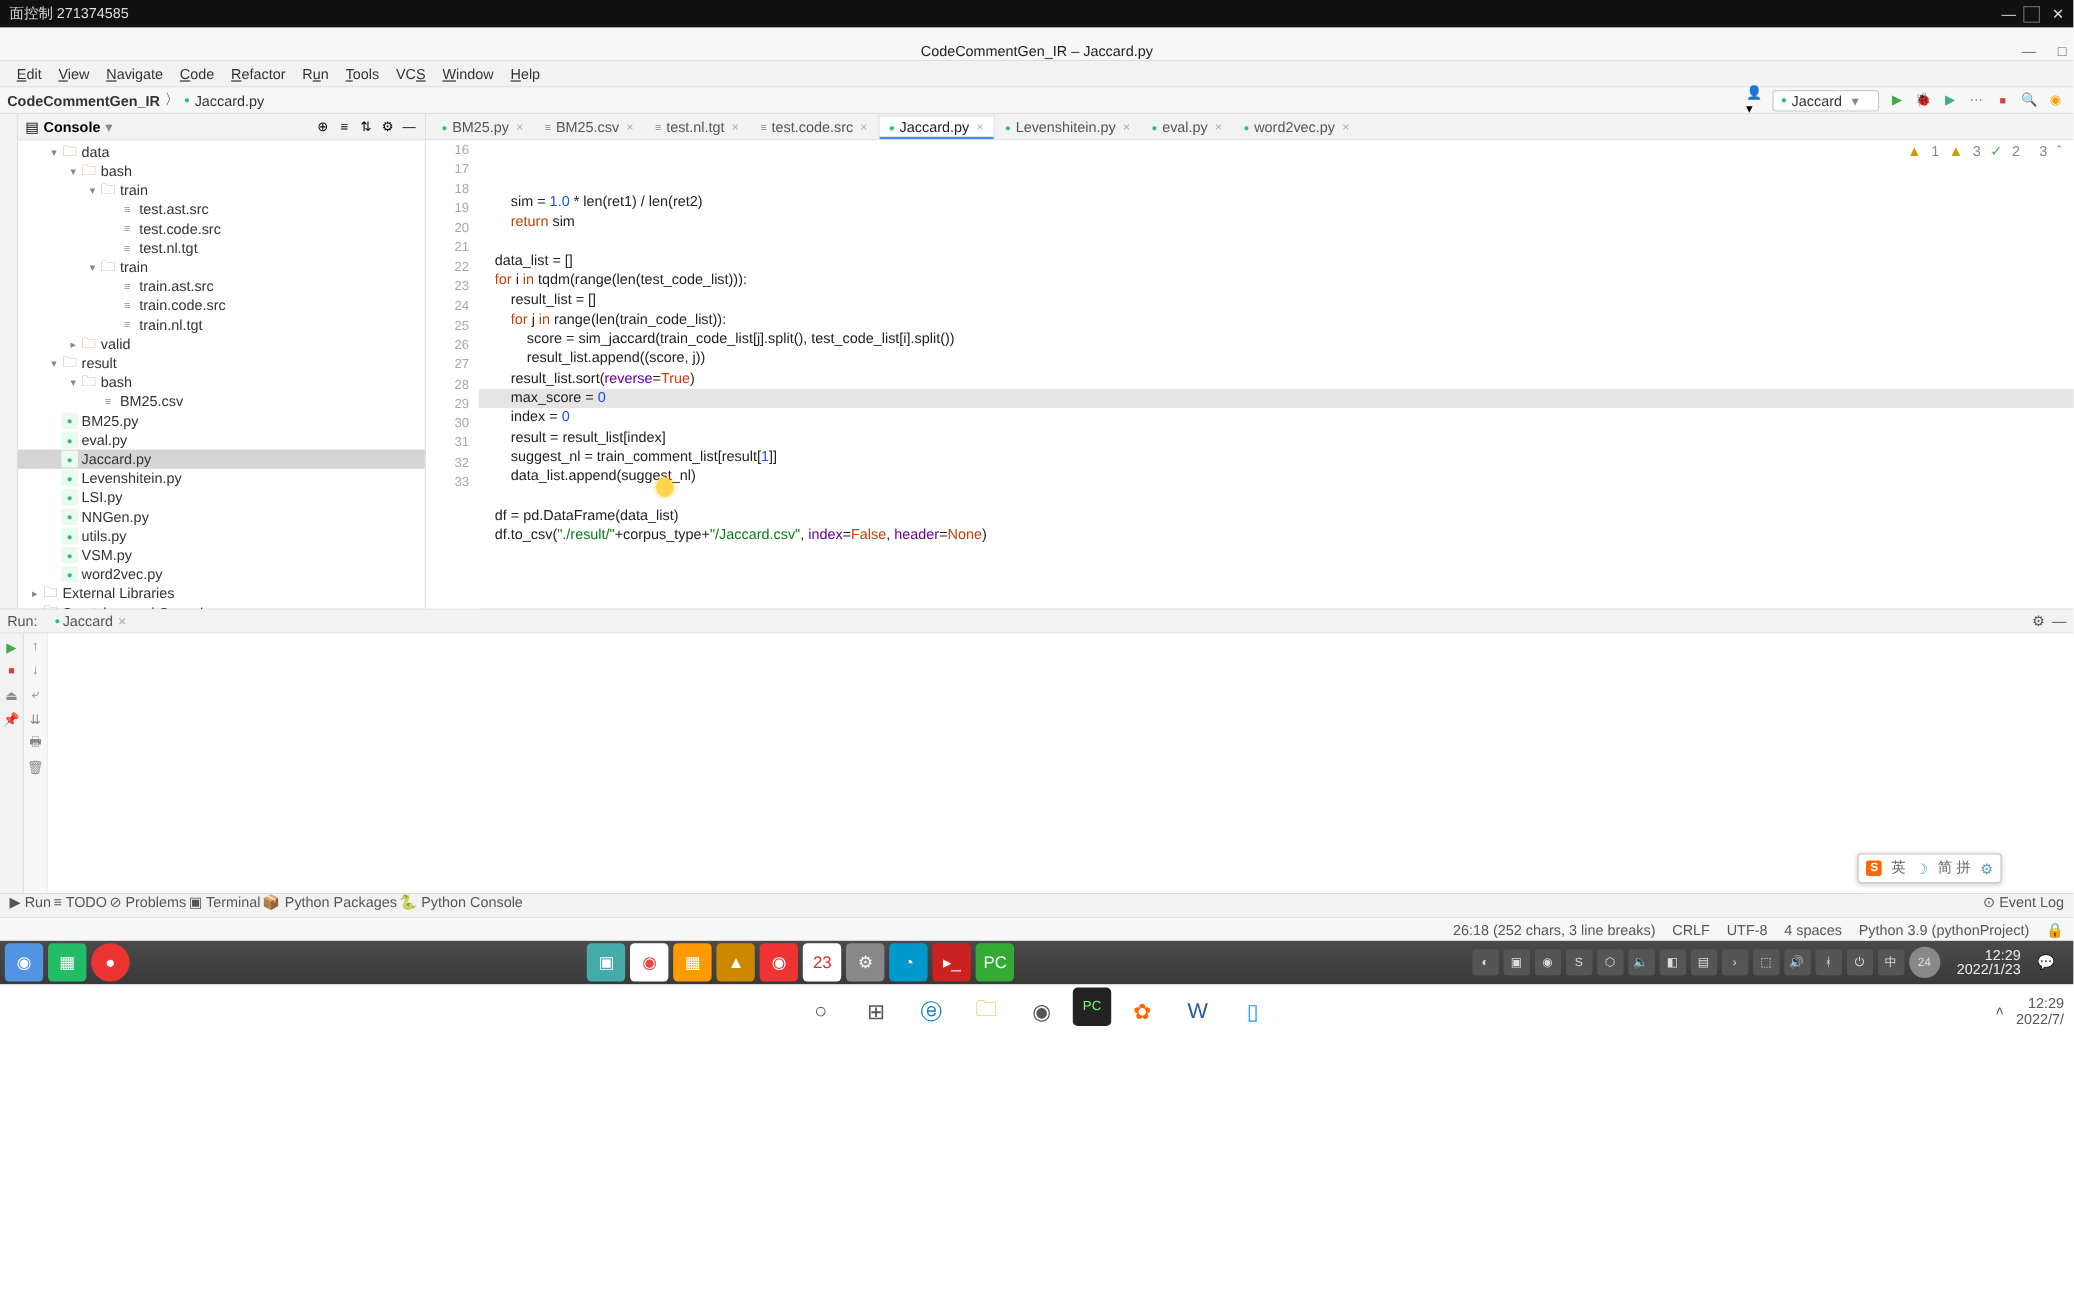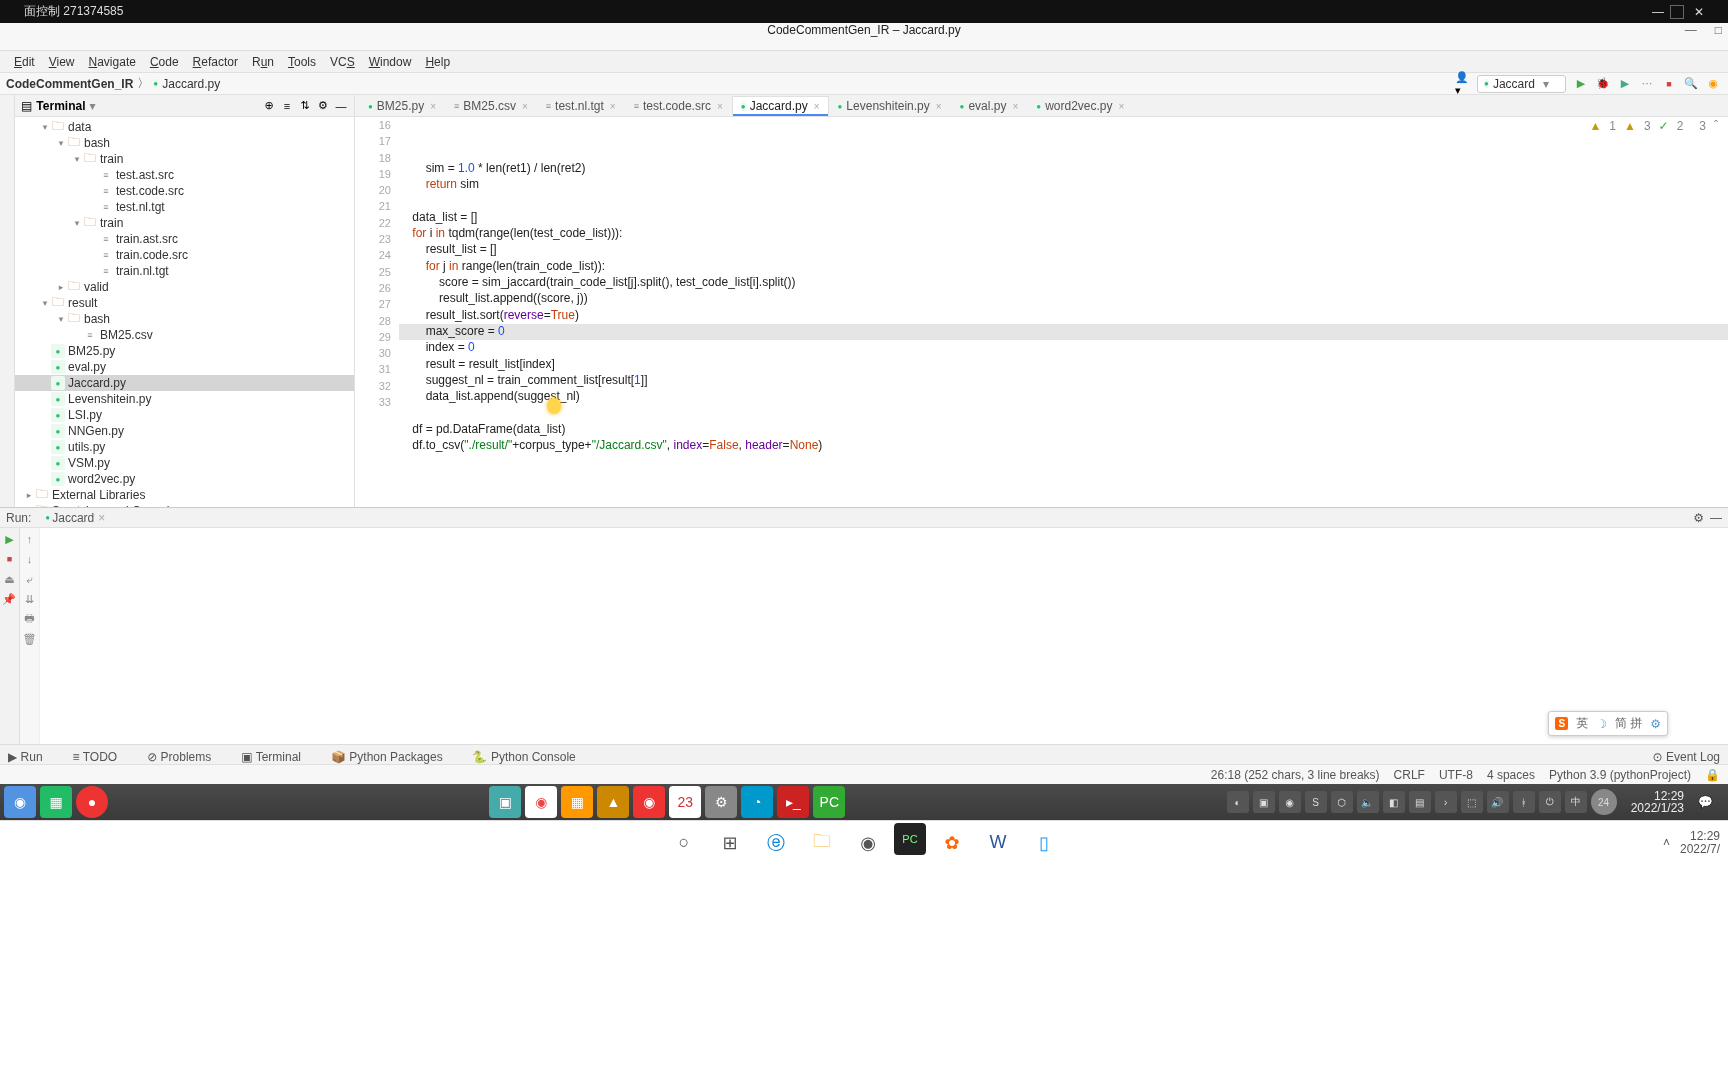--- a/index.html
+++ b/index.html
@@ -1,20 +1,20 @@
 <!DOCTYPE html>
 <html><head>
 <meta charset="utf-8">
 <style>
 *{box-sizing:border-box;margin:0;padding:0;font-family:"Segoe UI",Arial,sans-serif;font-size:12px}
 html,body{width:1728px;height:1080px;overflow:hidden;background:#fff}
-.topbar{height:23px;background:#111;color:#ddd;display:flex;align-items:center;padding:0 24px;font-size:11px}
+.topbar{height:23px;background:#111;color:#ddd;display:flex;align-items:center;padding:0 8px;font-size:11px}
 .topbar .sp{flex:1}
 .topbar .wc{width:14px;height:14px;margin-left:6px;border:1px solid #666}
-.titlebar{height:28px;background:#f7f7f7;display:flex;align-items:flex-start;justify-content:center;border-bottom:1px solid #ddd;position:relative}
+.titlebar{height:28px;background:#f7f7f7;display:flex;align-items:flex-end;justify-content:center;border-bottom:1px solid #ddd;position:relative}
 .titlebar .t{font-size:12px;color:#222}
 .titlebar .wctrl{position:absolute;right:6px;display:flex;gap:18px;color:#666}
 .menubar{height:22px;background:#f2f2f2;display:flex;align-items:center;padding:0 8px;gap:2px;border-bottom:1px solid #e0e0e0}
 .menubar span{padding:2px 6px;color:#333;font-size:12px}
 .menubar span u{text-decoration:underline}
 .navbar{height:22px;background:#f7f7f7;display:flex;align-items:center;border-bottom:1px solid #e0e0e0}
 .navbar .crumb{display:flex;align-items:center;gap:4px;padding-left:6px;color:#333;font-size:11px}
 .navbar .sp{flex:1}
 .navbar .ract{display:flex;align-items:center;gap:8px;padding-right:8px}
 .navbar .rcfg{border:1px solid #ccc;border-radius:3px;padding:1px 16px 1px 6px;background:#fff;color:#333;font-size:11px;display:flex;align-items:center;gap:4px}
@@ -63,21 +63,21 @@
 .run .body2{display:flex;height:216px}
 .run .tools{width:20px;background:#f2f2f2;border-right:1px solid #e0e0e0;display:flex;flex-direction:column;align-items:center;gap:6px;padding-top:4px}
 .run .tools2{width:20px;background:#f7f7f7;border-right:1px solid #eee;display:flex;flex-direction:column;align-items:center;gap:6px;padding-top:4px}
 .run .cons{flex:1;font-family:"Consolas",monospace;font-size:12px;color:#333;padding:4px 6px;background:#fff;position:relative}
 .run .cons .cmd{color:#333}
 .run .cons .prog{display:flex;align-items:center;gap:2px}
 .run .cons .pct{color:#c33}
 .run .cons .bar{display:inline-block;width:28px;height:10px;background:#900}
 .ime{position:absolute;right:60px;bottom:8px;background:#fff;border:1px solid #ccc;border-radius:3px;padding:3px 6px;display:flex;align-items:center;gap:8px;box-shadow:0 1px 4px rgba(0,0,0,.2);font-size:11px;color:#666}
 .ime .lg{background:#f60;color:#fff;padding:1px 3px;border-radius:2px;font-weight:bold;font-size:10px}
-.toolw{height:20px;background:#f2f2f2;border-top:1px solid #ddd;display:flex;align-items:flex-end;gap:30px;padding:0 8px;font-size:11px;color:#555}
+.toolw{height:20px;background:#f2f2f2;border-top:1px solid #ddd;display:flex;align-items:flex-start;gap:2px;padding:0 8px;font-size:11px;color:#555}
 .toolw .sp{flex:1}
 .status{height:20px;background:#f7f7f7;border-top:1px solid #e0e0e0;display:flex;align-items:center;padding:0 8px;font-size:11px;color:#555}
 .status .sp{flex:1}
 .status span{margin-left:14px}
 .ubuntu{height:36px;background:linear-gradient(#4a4a4a,#3a3a3a);display:flex;align-items:center;padding:0 4px;gap:8px}
 .ub-l{display:flex;gap:4px}
 .ub-ic{width:32px;height:32px;border-radius:4px;display:flex;align-items:center;justify-content:center;font-size:14px;color:#fff}
 .ub-sep{flex:1}
 .ub-tray{display:flex;align-items:center;gap:4px}
 .ub-tray .ti{width:22px;height:22px;border-radius:3px;background:#555;display:flex;align-items:center;justify-content:center;color:#ddd;font-size:10px}
@@ -146,21 +146,21 @@
     <span class="ic" style="color:#f90">◉</span>
   </div>
 </div>
 
 <div class="body">
   <div class="sidebar"></div>
 
   <div class="project">
     <div class="hdr">
       <span>▤</span>
-      <b>Terminal</b>
+      <b>Console</b>
       <span style="color:#888">▾</span>
       <div class="sp"></div>
       <span class="ic">⊕</span>
       <span class="ic">≡</span>
       <span class="ic">⇅</span>
       <span class="ic">⚙</span>
       <span class="ic">—</span>
     </div>
     <div class="tree" id="tree">
         <div class="tn" style="padding-left: 24px;">

